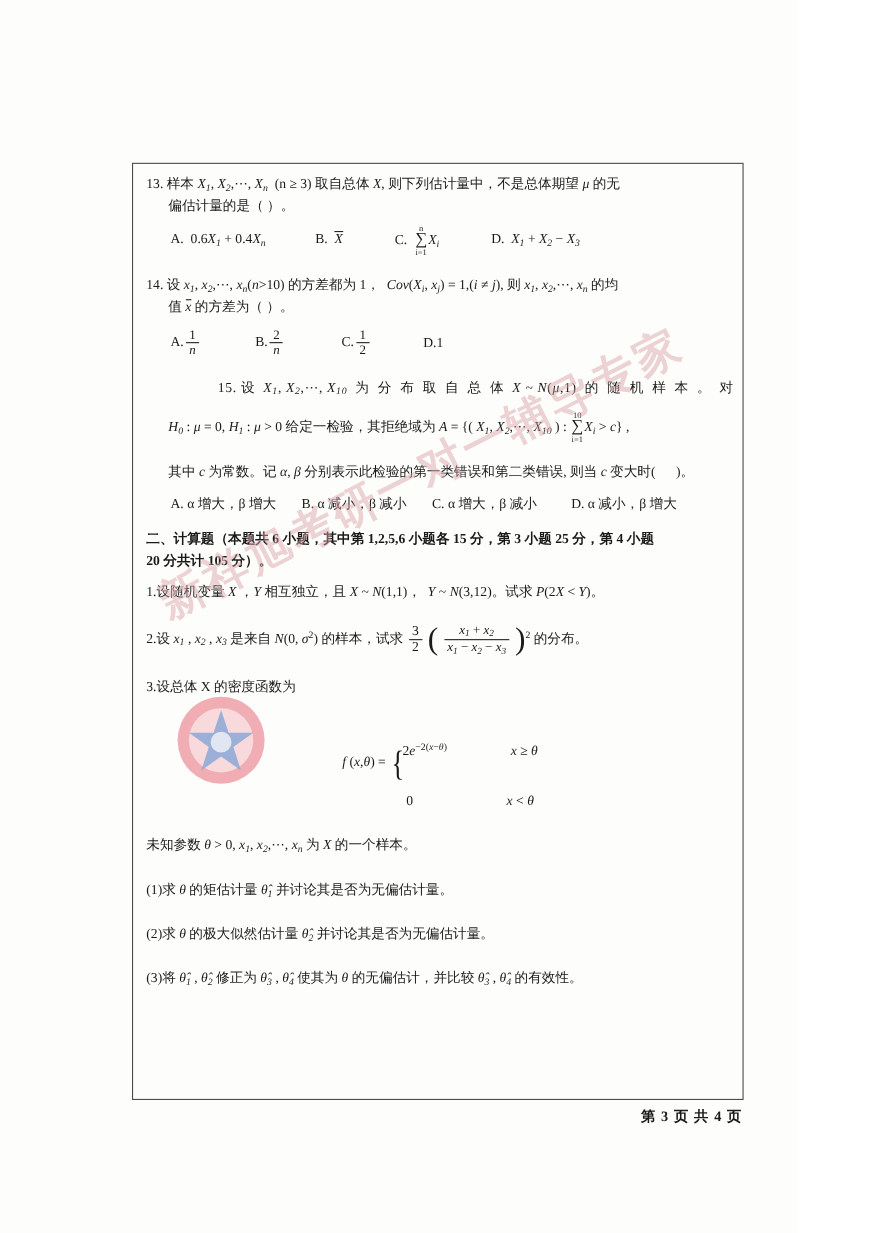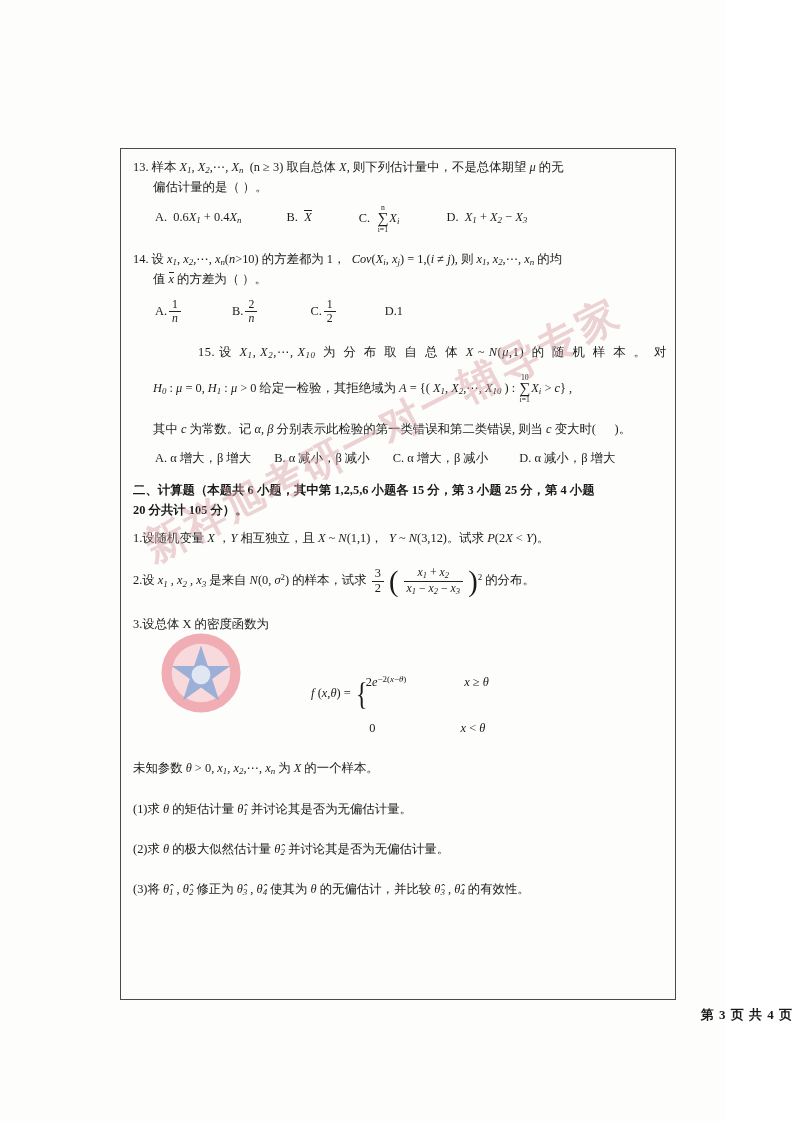--- a/index.html
+++ b/index.html
@@ -139,20 +139,21 @@
     margin-left: 58px;
     margin-top: 24px;
   }
   .centered { text-align: center; display: block; }
   .footer {
     position: absolute;
     left: 0;
     top: 1006px;
     width: 793px;
     text-align: right;
+    padding-right: 118px;
     box-sizing: border-box;
     font-weight: bold;
     font-size: 13px;
     letter-spacing: 1px;
   }
   
   .watermark {
     position: absolute;
     left: 150px;
     top: 330px;

